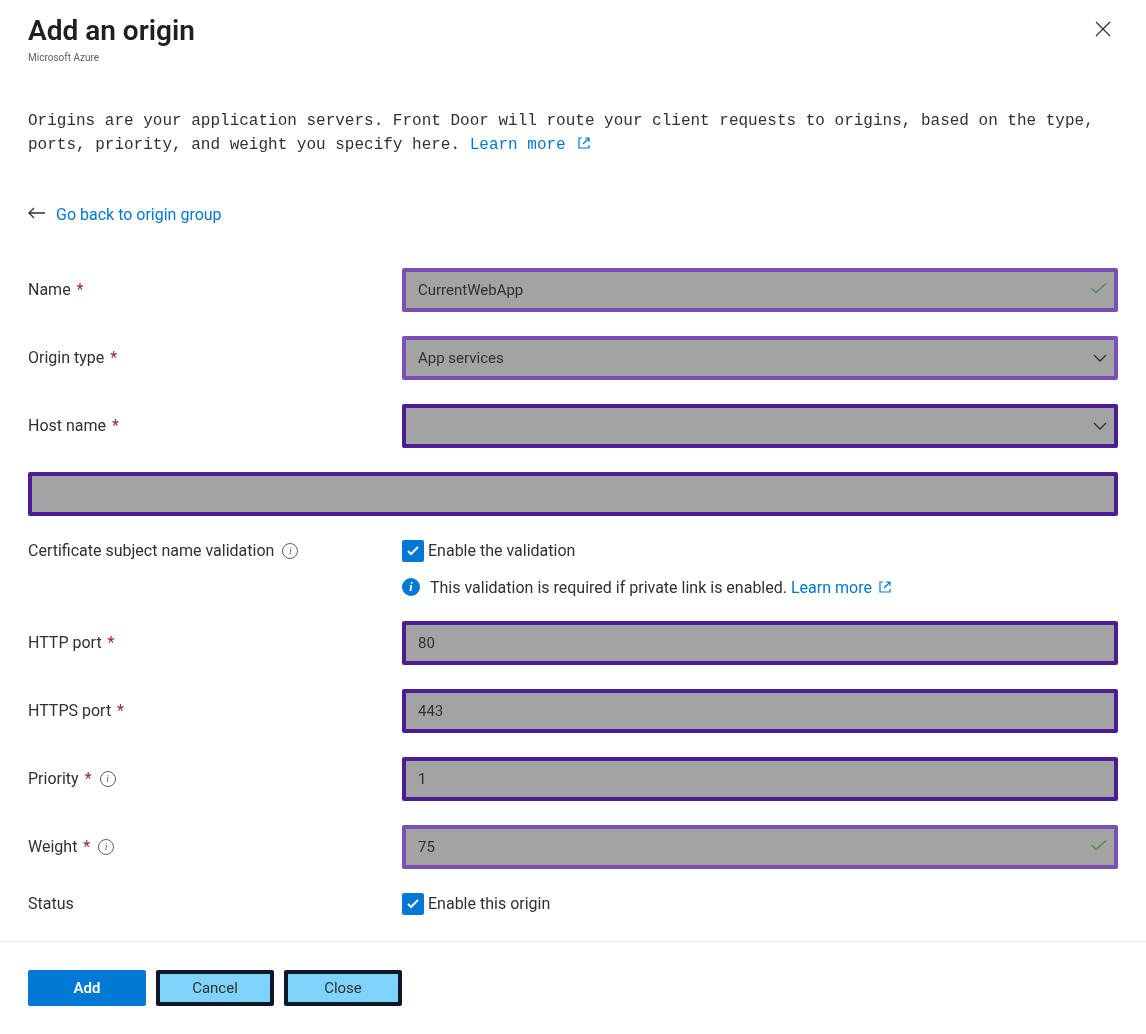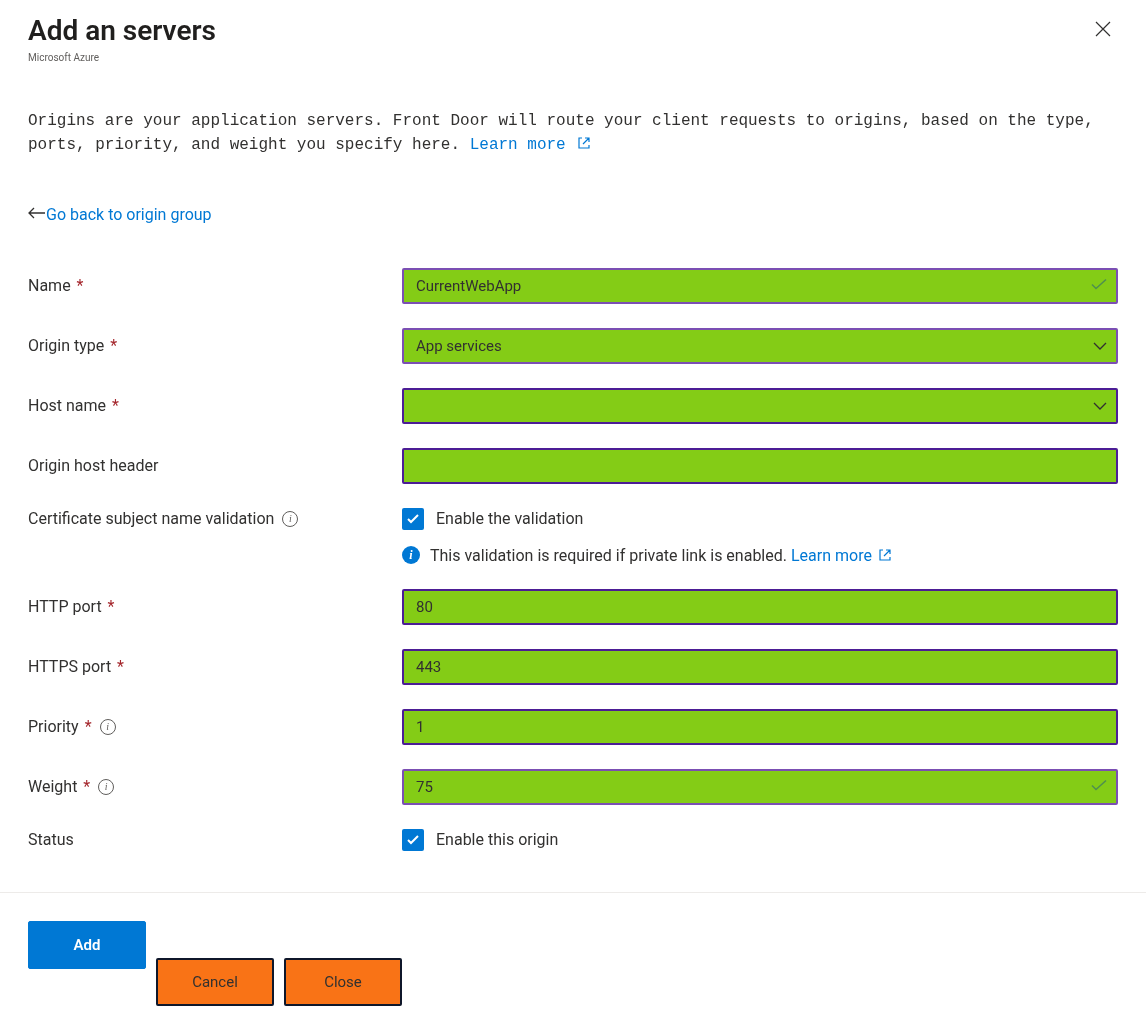--- a/index.html
+++ b/index.html
@@ -48,20 +48,21 @@
     .description-block .link {
       color: #0078d4;
       text-decoration: none;
       cursor: pointer;
     }
     .link svg { vertical-align: -1px; margin-left: 2px; }
     .back-link-row {
       margin-top: 48px;
       display: flex;
       align-items: center;
+      gap: 10px;
     }
     .back-arrow { color: #323130; }
     .back-link {
       color: #0078d4;
       font-size: 16px;
       cursor: pointer;
     }
     .form {
       margin-top: 44px;
     }
@@ -94,28 +95,28 @@
       color: #605e5c;
       font-style: italic;
       font-family: Georgia, serif;
     }
     .form-control-col {
       flex: 1;
       position: relative;
     }
     .text-input, .select-input {
       width: 100%;
-      height: 36px;
-      border: 2px solid #4c1d95;
+      height: 44px;
+      border: 4px solid #4c1d95;
       border-radius: 2px;
       padding: 0 36px 0 12px;
       font-size: 15px;
       font-family: inherit;
       color: #323130;
-      background: #84cc16;
+      background: #a3a3a3;
       outline: none;
     }
     .text-input.valid, .select-input.valid {
       border-color: #7b4fb3;
     }
     .select-input {
       appearance: none;
       cursor: pointer;
     }
     .input-icon-right {
@@ -123,21 +124,21 @@
       right: 10px;
       top: 50%;
       transform: translateY(-50%);
       pointer-events: none;
     }
     .check-green { color: #4f8f4f; }
     .chevron { color: #323130; }
     .checkbox-row {
       display: flex;
       align-items: center;
-      gap: 12px;
+      gap: 4px;
     }
     .checkbox {
       width: 22px;
       height: 22px;
       border-radius: 2px;
       background: #0078d4;
       display: flex;
       align-items: center;
       justify-content: center;
       cursor: pointer;
@@ -177,48 +178,47 @@
       position: absolute;
       bottom: 0;
       left: 0;
       right: 0;
       border-top: 1px solid #edebe9;
       padding: 28px 28px;
       display: flex;
       gap: 10px;
     }
     .btn {
-      height: 48px;
+      height: 36px;
       padding: 0 20px;
       font-size: 15px;
       font-family: inherit;
       border-radius: 2px;
       cursor: pointer;
       min-width: 118px;
     }
     .btn-primary {
       background: #0078d4;
       color: #ffffff;
       border: 1px solid #0078d4;
       font-weight: 600;
     }
     .btn-secondary {
-      background: #f97316;
-      color: #323130;
-      border: 2px solid #0f172a;
-      margin-top: 37px;
+      background: #7dd3fc;
+      color: #323130;
+      border: 4px solid #0f172a;
     }
   </style>
 </head>
 <body>
 
 <div class="panel">
   <div class="header-row">
     <div>
-      <div class="title">Add an servers</div>
+      <div class="title">Add an origin</div>
       <div class="subtitle">Microsoft Azure</div>
     </div>
     <button class="close-btn">
       <svg width="18" height="18" viewBox="0 0 18 18" fill="none" stroke="currentColor" stroke-width="1.2">
           <path d="M2 2 L16 16 M16 2 L2 16"></path>
         </svg>
     </button>
   </div>
 
   <div class="description-block">
@@ -280,23 +280,20 @@
           </div>
         <span class="input-icon-right chevron">
           <svg width="16" height="10" viewBox="0 0 16 10" fill="none" stroke="currentColor" stroke-width="1.3">
               <path d="M2 2 L8 8 L14 2"></path>
             </svg>
         </span>
       </div>
     </div>
 
     <div class="form-row">
-      <div class="form-label-col">
-        <span>Origin host header</span>
-      </div>
       <div class="form-control-col">
         <input class="text-input" type="text" value="" style="">
       </div>
     </div>
 
     <div class="form-row">
       <div class="form-label-col">
         <span>Certificate subject name validation</span>
         <span class="info-icon">i</span>
       </div>

